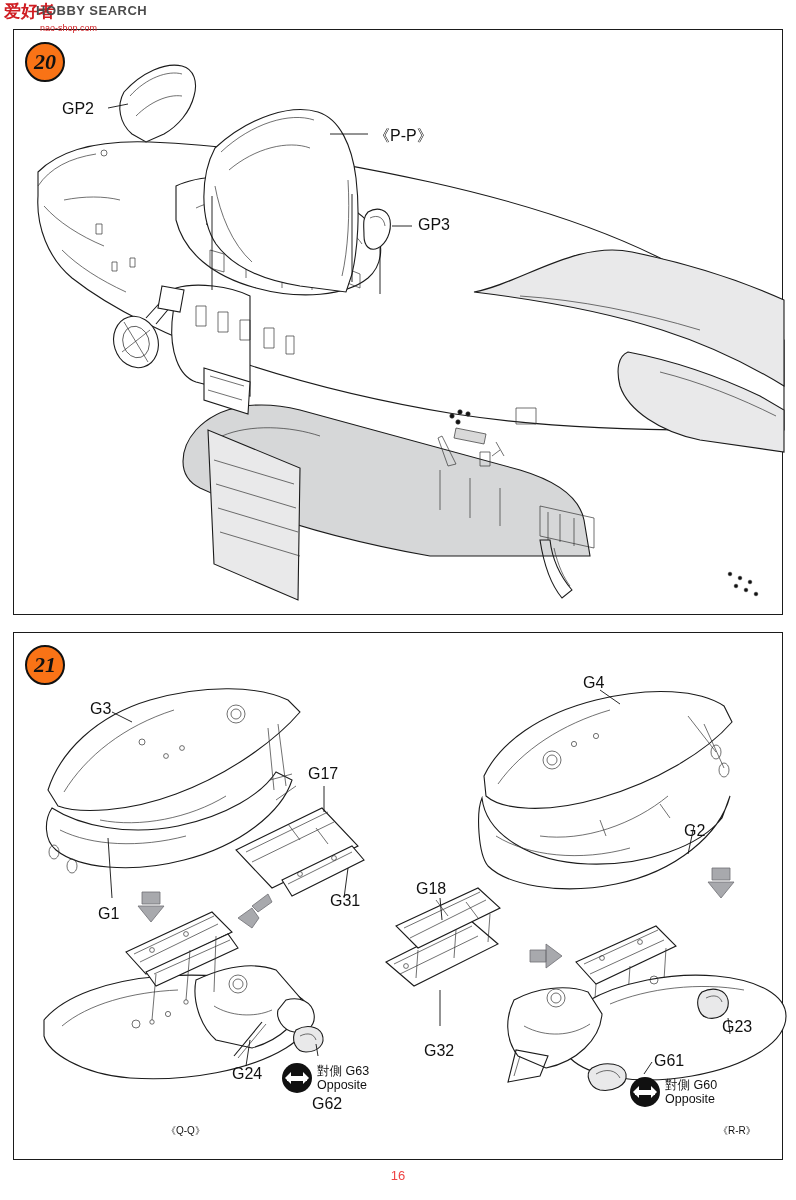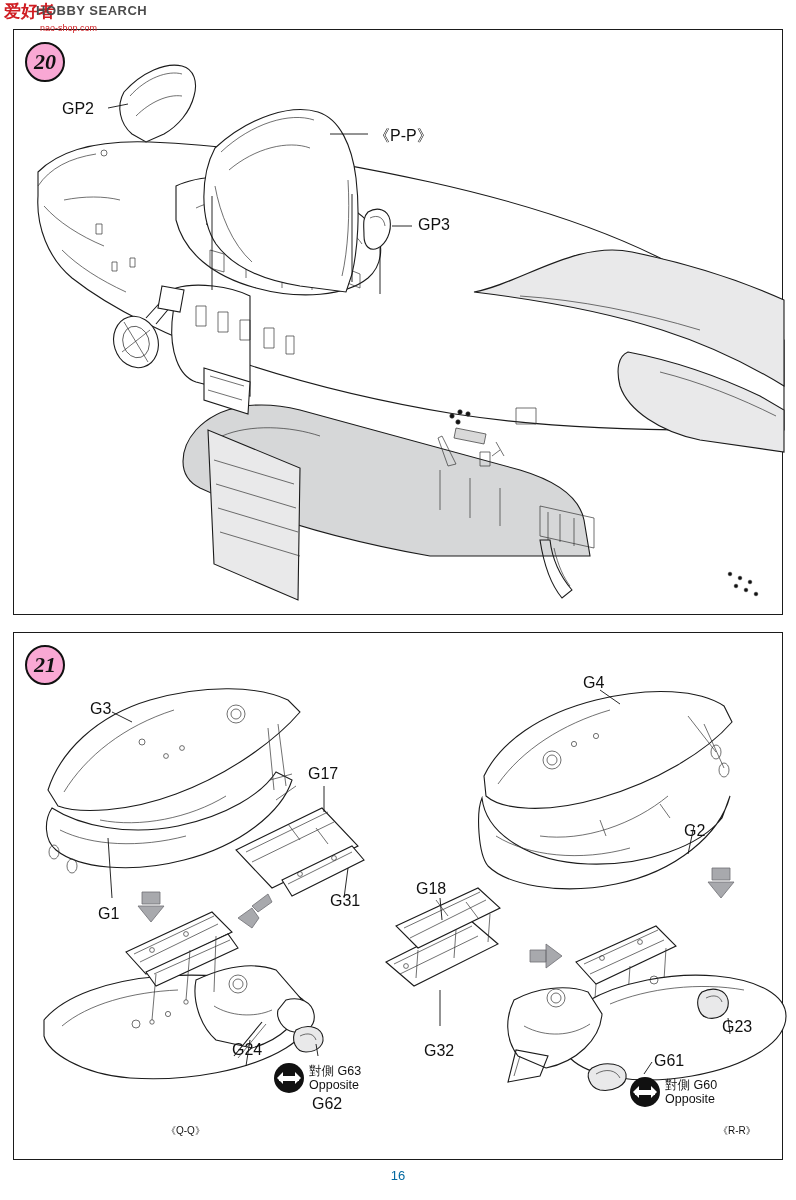--- a/index.html
+++ b/index.html
@@ -74,21 +74,21 @@
     height: 36px;
     border: 2.2px solid #111;
     border-radius: 50%;
     display: flex;
     align-items: center;
     justify-content: center;
     font-family: "Liberation Serif", serif;
     font-size: 22px;
     font-weight: bold;
     font-style: italic;
-    background: #f9a8d4;
+    background: #f97316;
     z-index: 20;
   }
   #badge-20 { left: 25px; top: 42px; }
   #badge-21 { left: 25px; top: 645px; }
 
   
   .lbl {
     position: absolute;
     font-size: 16px;
     font-family: "Liberation Sans", sans-serif;
@@ -99,21 +99,21 @@
   .lbl.sec {
     font-size: 10px;
   }
   .page-num {
     position: absolute;
     left: 0;
     right: 0;
     top: 1168px;
     text-align: center;
     font-size: 13px;
-    color: #0369a1;
+    color: #ef4444;
   }
 
   
   .opp {
     position: absolute;
     display: flex;
     align-items: center;
     gap: 5px;
     z-index: 19;
   }
@@ -452,34 +452,34 @@
 </svg>
 
 <div class="lbl" style="left:62px; top:100px;">GP2</div>
 <div class="lbl" style="left:374px; top:126px;">《P-P》</div>
 <div class="lbl" style="left:418px; top:216px;">GP3</div>
 
 <div class="lbl" style="left:90px;  top:700px;">G3</div>
 <div class="lbl" style="left:98px;  top:905px;">G1</div>
 <div class="lbl" style="left:308px; top:765px;">G17</div>
 <div class="lbl" style="left:330px; top:892px;">G31</div>
-<div class="lbl" style="left:232px; top:1041px;">G24</div>
+<div class="lbl" style="left:232px; top:1065px;">G24</div>
 <div class="lbl" style="left:312px; top:1095px;">G62</div>
 
 <div class="lbl" style="left:583px; top:674px;">G4</div>
 <div class="lbl" style="left:684px; top:822px;">G2</div>
 <div class="lbl" style="left:416px; top:880px;">G18</div>
 <div class="lbl" style="left:424px; top:1026px;margin-top:16px;">G32</div>
 <div class="lbl" style="left:654px; top:1052px;text-align:right;">G61</div>
 <div class="lbl" style="left:722px; top:1018px;">G23</div>
 
 <div class="lbl sec" style="left:166px; top:1124px;">《Q-Q》</div>
 <div class="lbl sec" style="left:718px; top:1124px;">《R-R》</div>
 
-<div class="opp" style="left:274px; top:1063px;">
+<div class="opp" style="left:282px; top:1063px;">
   <div class="opp-circle">
     <span class="opp-arrow-r"></span>
   </div>
   <div class="opp-text">
     <div class="l1">對側 G63</div>
     <div>Opposite</div>
   </div>
 </div>
 
 <div class="opp" style="left:630px; top:1077px;">

